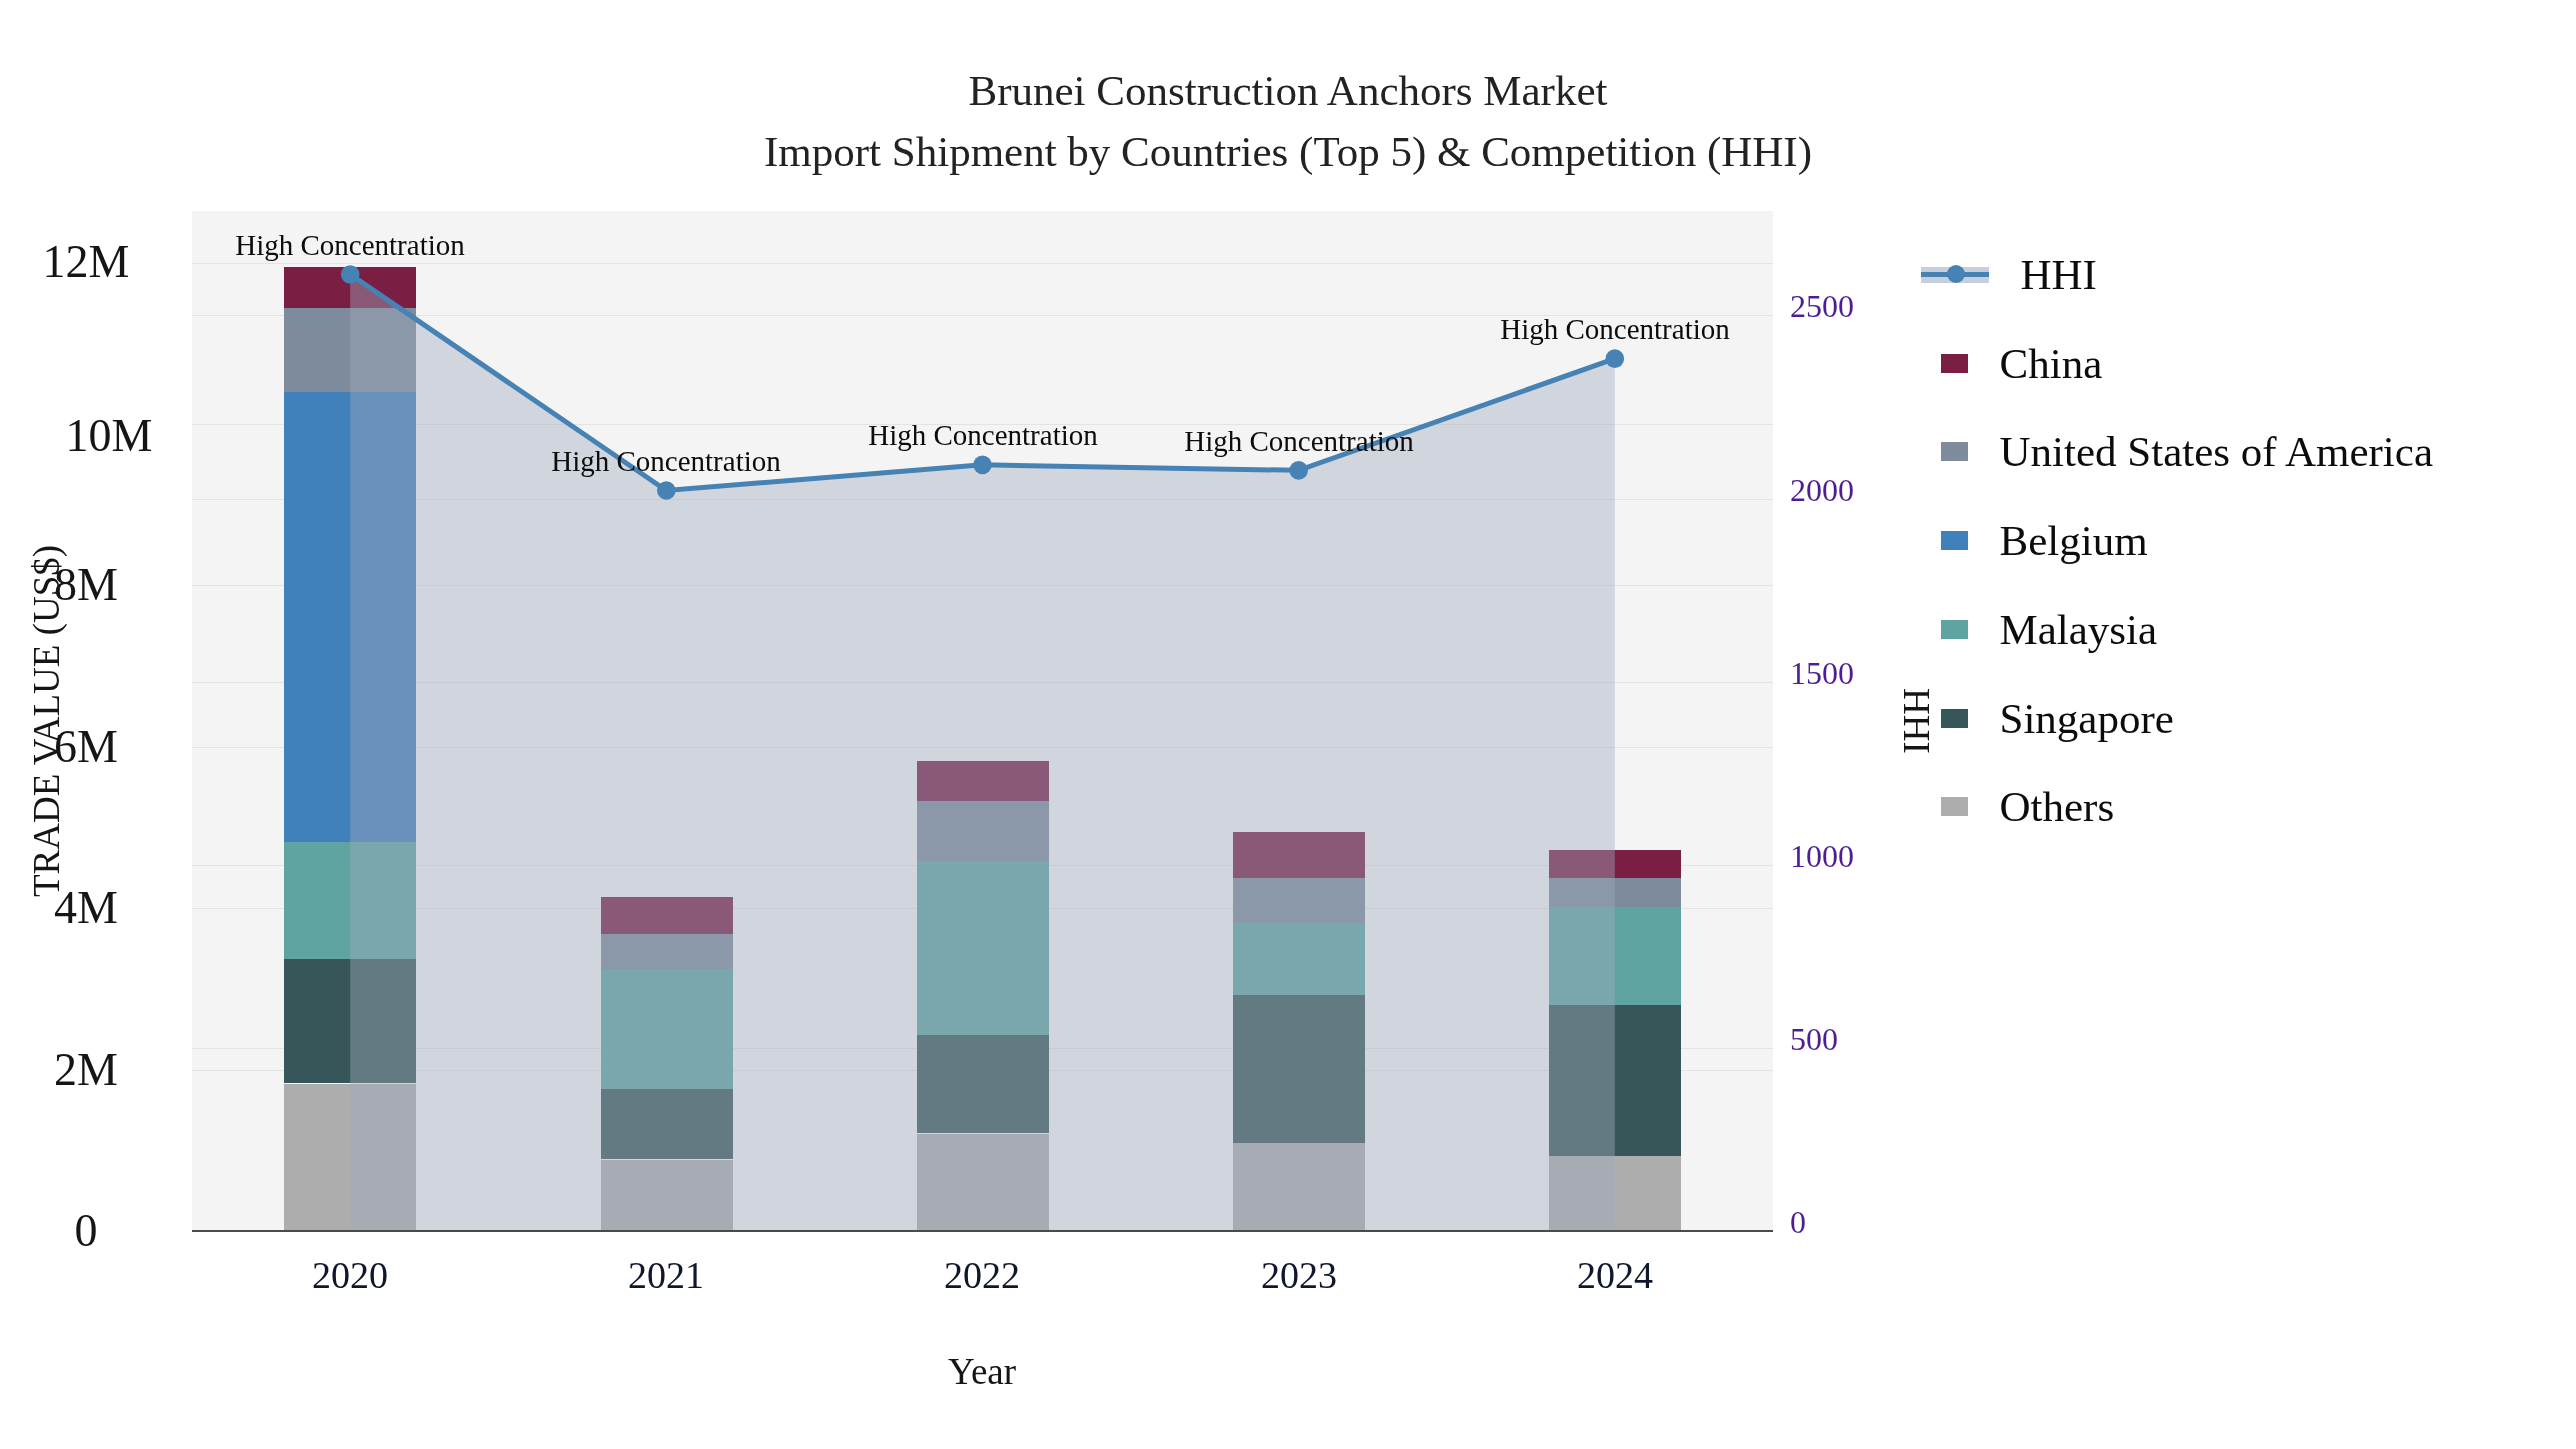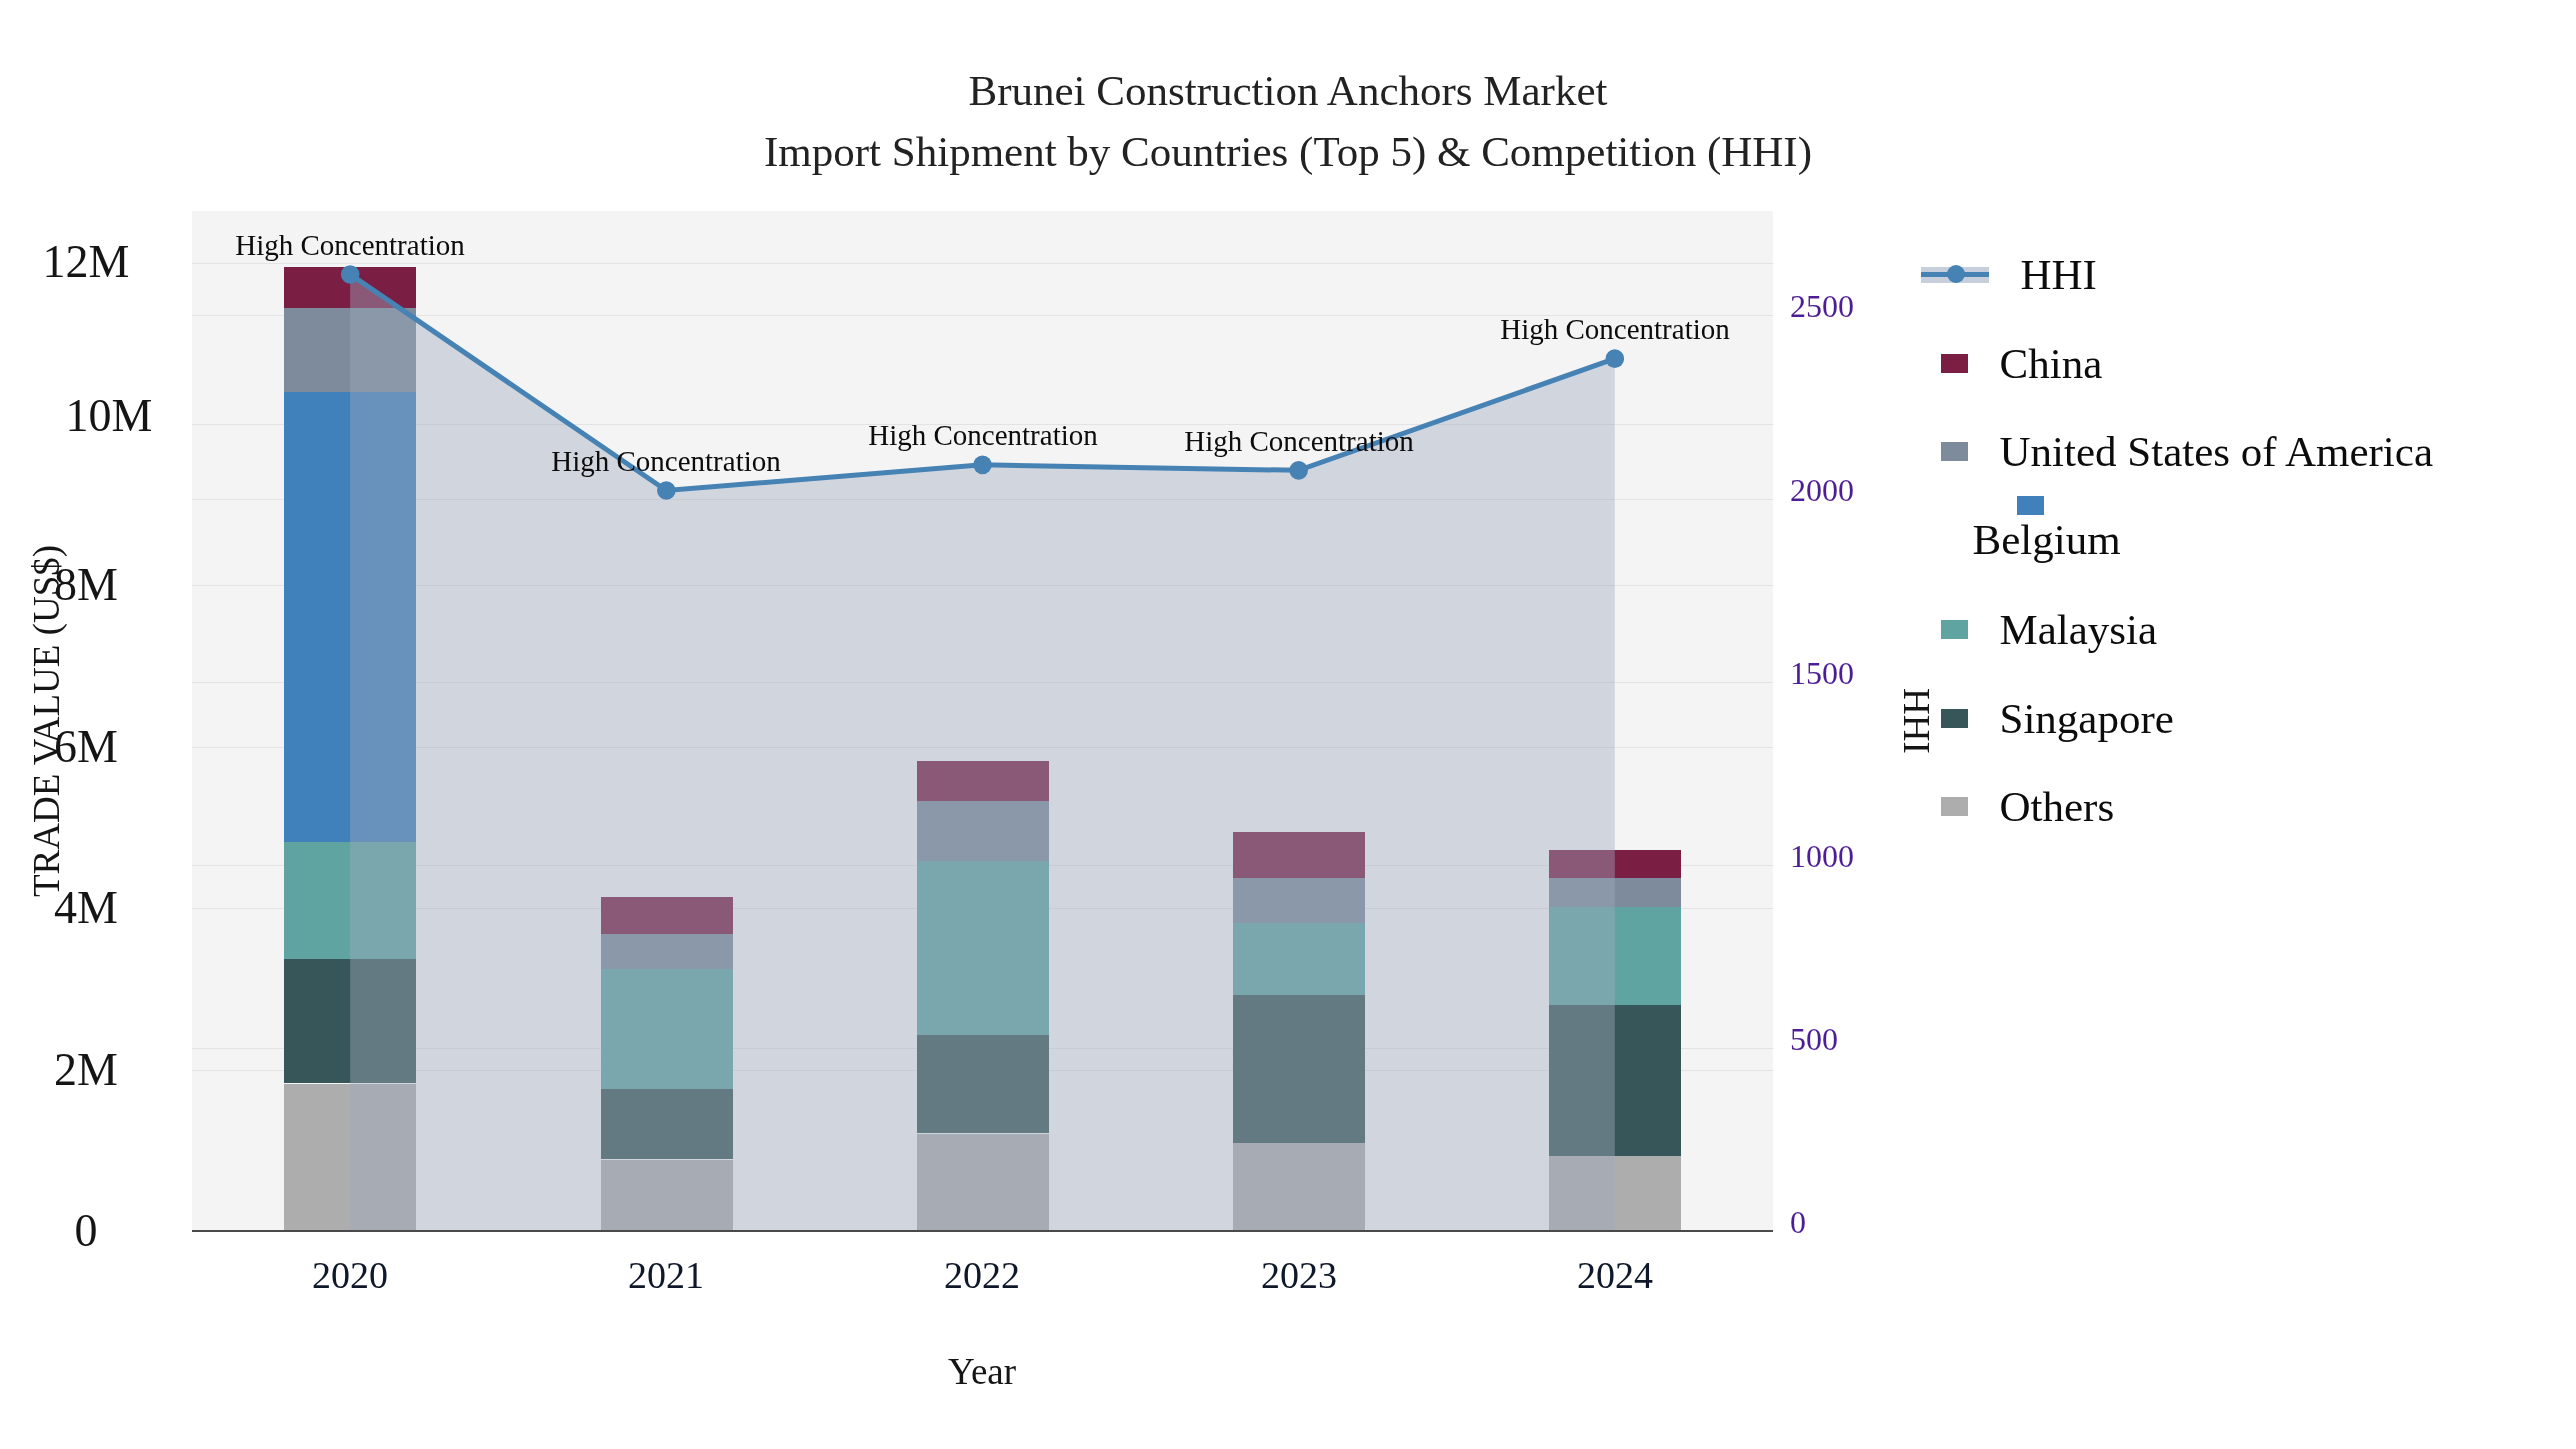--- a/index.html
+++ b/index.html
@@ -100,21 +100,21 @@
       <div class="annotation" style="left: 1107px; top: 214px;">High Concentration</div>
       <div class="annotation" style="left: 1423px; top: 102px;">High Concentration</div>
     </div>
 
   <div id="yticks-left">
       <div class="ytick-left" style="top: 1204px;">0</div>
       <div class="ytick-left" style="top: 1043px;">2M</div>
       <div class="ytick-left" style="top: 881px;">4M</div>
       <div class="ytick-left" style="top: 720px;">6M</div>
       <div class="ytick-left" style="top: 558px;">8M</div>
-      <div class="ytick-left" style="top: 389px; padding-left: 46px;">10M</div>
+      <div class="ytick-left" style="top: 409px; padding-left: 46px;">10M</div>
       <div class="ytick-left" style="top: 235px;">12M</div>
     </div>
   <div id="yticks-right">
       <div class="ytick-right" style="top: 1204px;">0</div>
       <div class="ytick-right" style="top: 1021px;">500</div>
       <div class="ytick-right" style="top: 838px;">1000</div>
       <div class="ytick-right" style="top: 655px;">1500</div>
       <div class="ytick-right" style="top: 472px;">2000</div>
       <div class="ytick-right" style="top: 288px;">2500</div>
     </div>
@@ -136,21 +136,21 @@
         <div class="legend-label">HHI</div>
       </div>
       <div class="legend-item" style="top: 89px;">
         <div class="legend-swatch" style="background: rgb(123, 30, 68);"></div>
         <div class="legend-label">China</div>
       </div>
       <div class="legend-item" style="top: 177px;">
         <div class="legend-swatch" style="background: rgb(125, 139, 156);"></div>
         <div class="legend-label">United States of America</div>
       </div>
-      <div class="legend-item" style="top: 266px; flex-direction: column;">
+      <div class="legend-item" style="top: 266px;">
         <div class="legend-swatch" style="background: rgb(64, 128, 187);"></div>
         <div class="legend-label">Belgium</div>
       </div>
       <div class="legend-item" style="top: 355px;">
         <div class="legend-swatch" style="background: rgb(96, 164, 161);"></div>
         <div class="legend-label">Malaysia</div>
       </div>
       <div class="legend-item" style="top: 444px;">
         <div class="legend-swatch" style="background: rgb(55, 86, 89);"></div>
         <div class="legend-label">Singapore</div>

